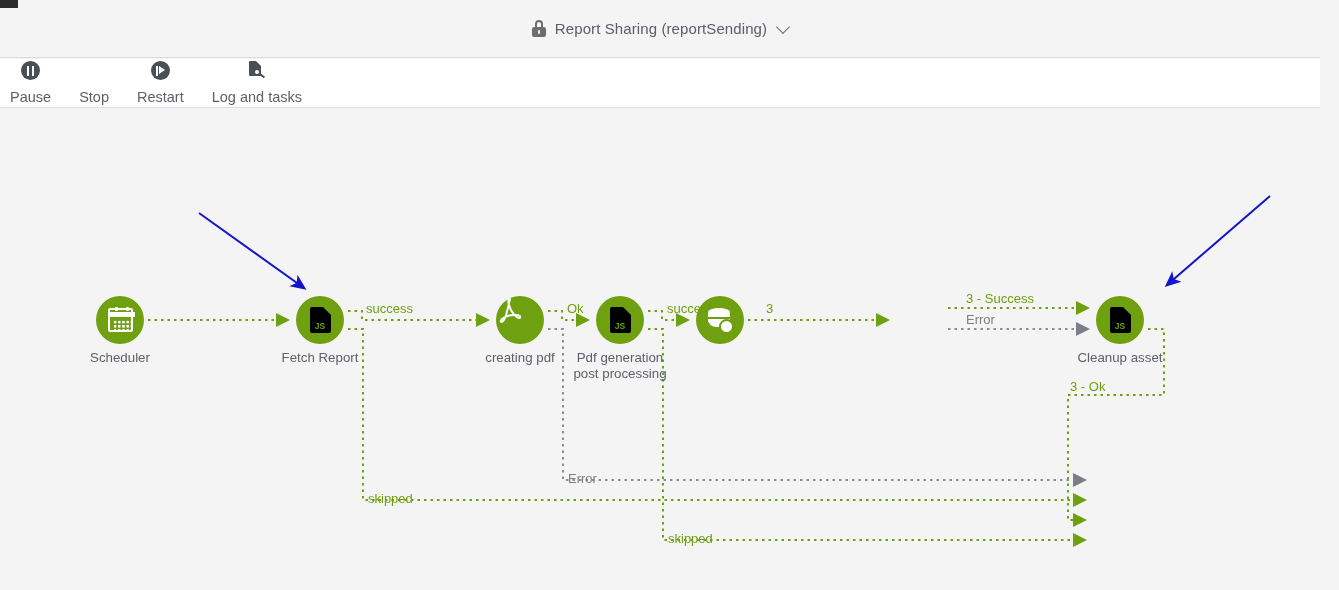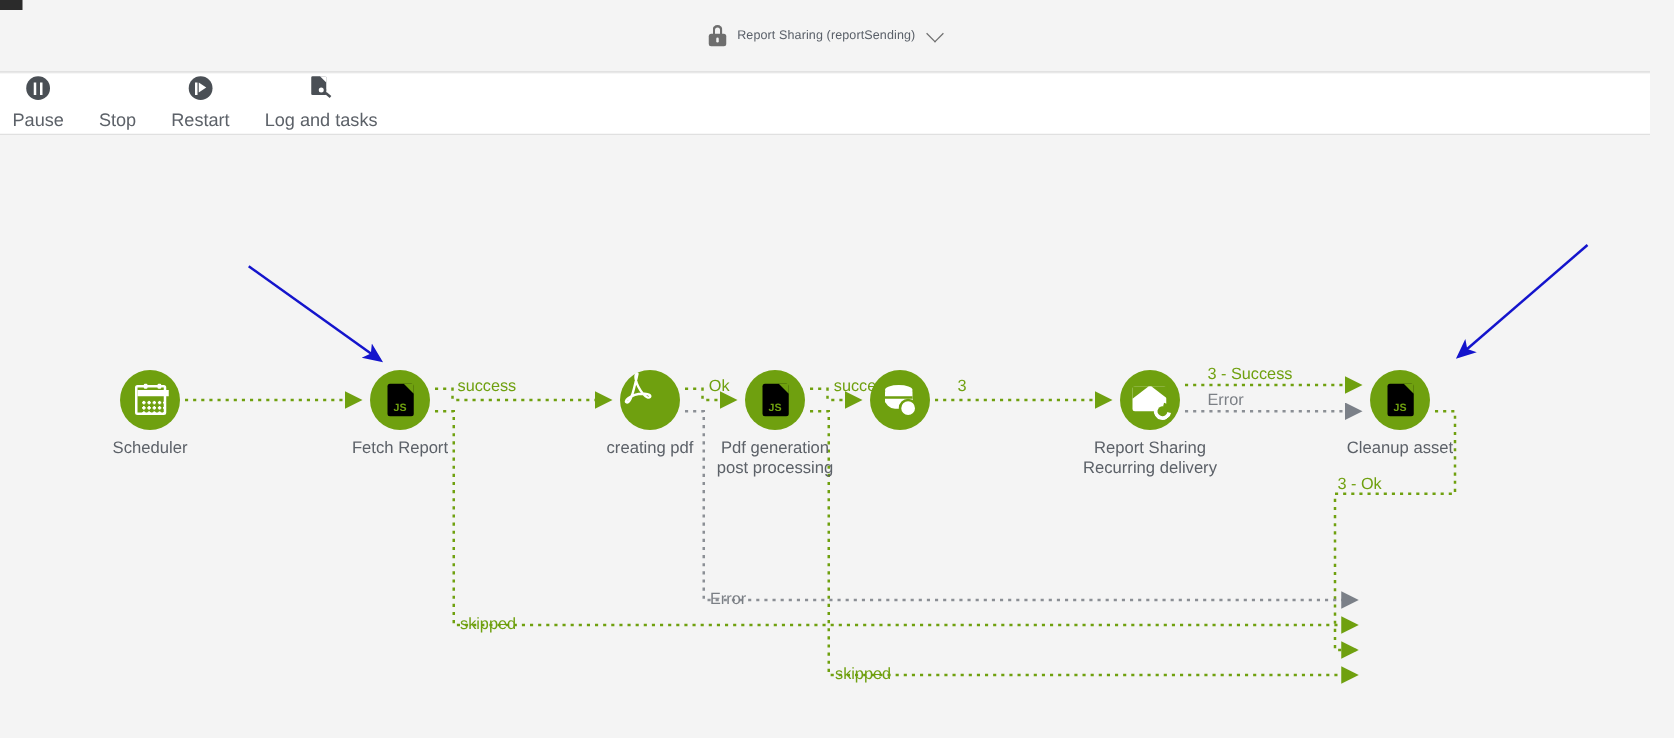--- a/index.html
+++ b/index.html
@@ -16,21 +16,21 @@
     position:absolute;left:0;top:0;width:1320px;height:58px;
     background:#f4f4f4;border-bottom:1px solid #dcdcdc;
     display:flex;align-items:center;justify-content:center;
     box-sizing:border-box;
   }
   .wf-title{display:flex;align-items:center;gap:9px;color:#5a6069;font-size:15.5px;}
   .lock-icon{display:inline-block;width:14px;height:17px;position:relative;}
   .lock-icon .shackle{position:absolute;left:3px;top:0;width:8px;height:8px;border:2px solid #6e6e6e;border-bottom:none;border-radius:5px 5px 0 0;box-sizing:border-box;}
   .lock-icon .body{position:absolute;left:0;top:7px;width:14px;height:10px;background:#6e6e6e;border-radius:2px;}
   .lock-icon .body:after{content:"";position:absolute;left:6px;top:3px;width:2px;height:4px;background:#f4f4f4;border-radius:1px;}
-  .title-text{font-size:10px;color:#5a6069;letter-spacing:.1px;}
+  .title-text{font-size:15px;color:#5a6069;letter-spacing:.1px;}
   .chev{display:inline-block;width:9px;height:9px;border-right:1.6px solid #6e6e6e;border-bottom:1.6px solid #6e6e6e;transform:rotate(45deg);margin-bottom:4px;margin-left:2px;}
   
   .toolbar{
     position:absolute;left:0;top:59px;width:1320px;height:49px;
     background:#ffffff;border-bottom:1px solid #e0e0e0;
     display:flex;align-items:center;box-sizing:border-box;
   }
   .tb-item{display:flex;align-items:center;gap:9px;margin-left:8px;padding:4px 10px;cursor:pointer;color:#5c6168;font-size:14.5px;flex-direction:column;}
   .tb-item:first-child{margin-left:0;}
   .ico{width:19px;height:19px;display:inline-block;position:relative;flex:0 0 19px;}
@@ -228,31 +228,20 @@
       <span class="g-db">
         <span class="mid2"></span>
           <span class="mid"></span>
           <span class="sep"></span>
           <span class="top"></span>
           <span class="ball"></span>
       </span>
     </div>
   </div>
 
-  <div class="node" style="left:865px;top:151px">
-    <div class="circle">
-      <span class="g-mail">
-        <span class="env"></span>
-          <span class="flapL"></span>
-          <span class="flapR"></span>
-          <span class="cyc"></span>
-      </span>
-    </div>
-    <div class="lbl">Report Sharing Recurring delivery</div>
-  </div>
 
   <div class="node" style="left:1065px;top:151px">
     <div class="circle">
       <span class="g-js">
           <span class="js-txt">JS</span>
         </span>
     </div>
     <div class="lbl">Cleanup asset</div>
   </div>
 

